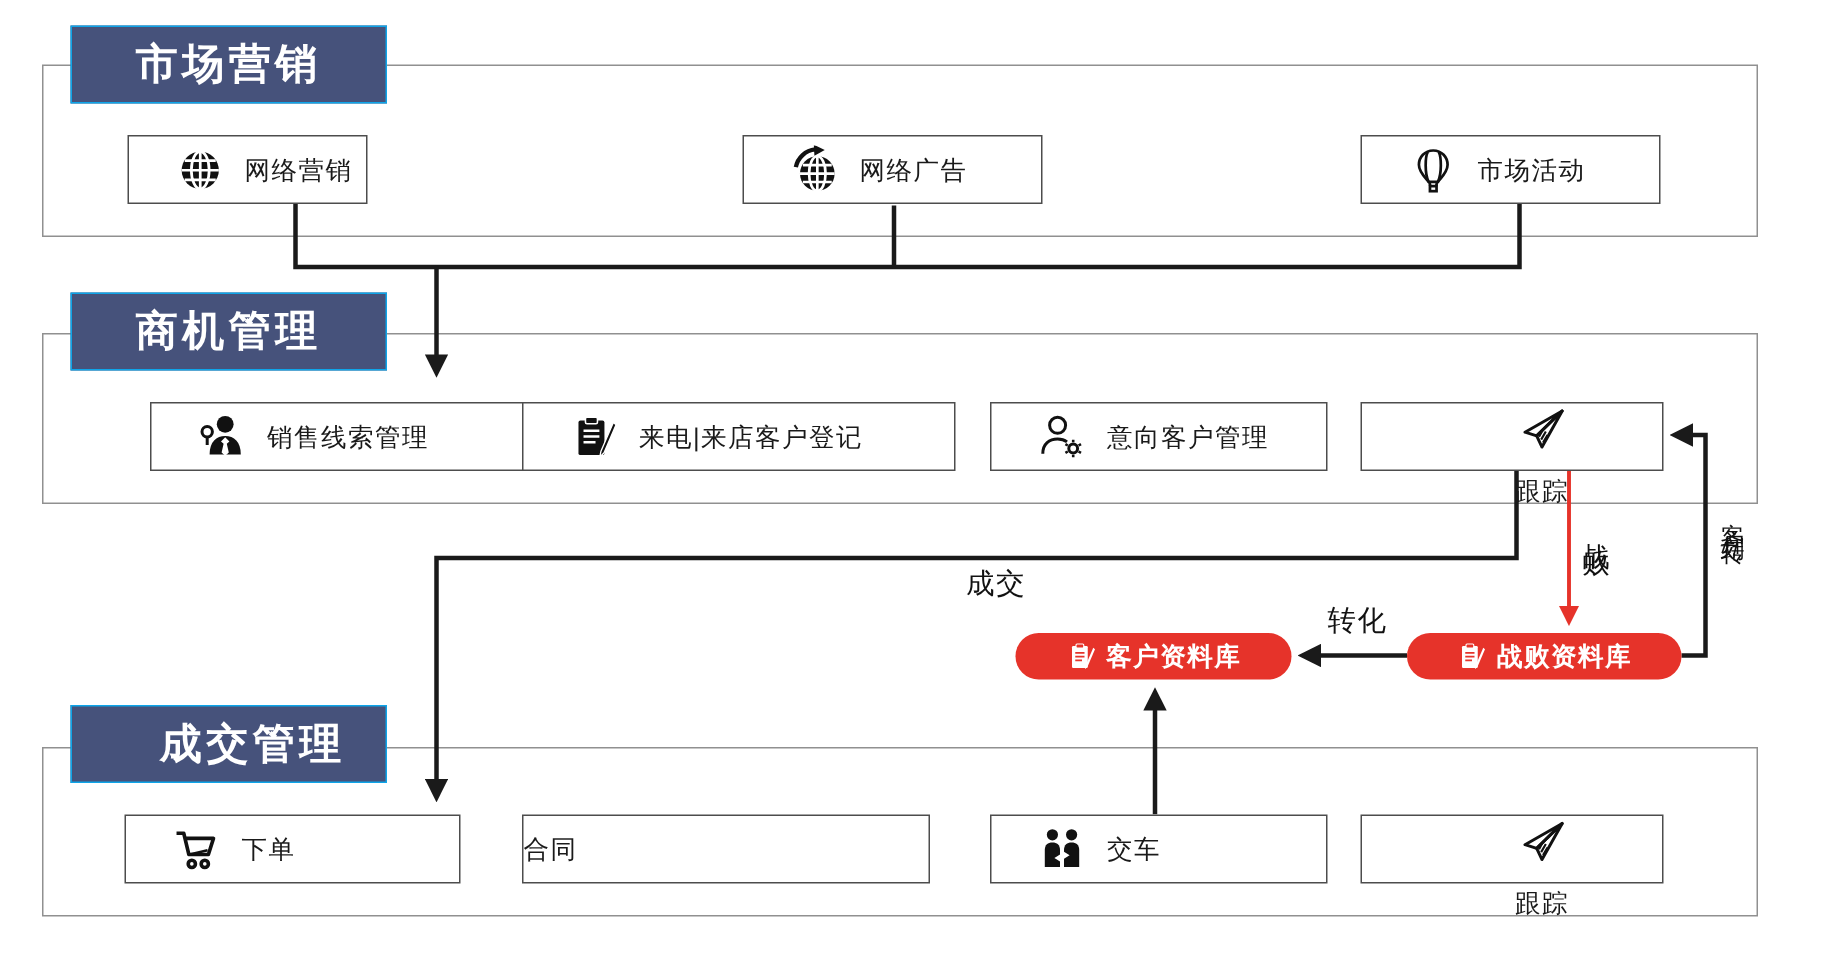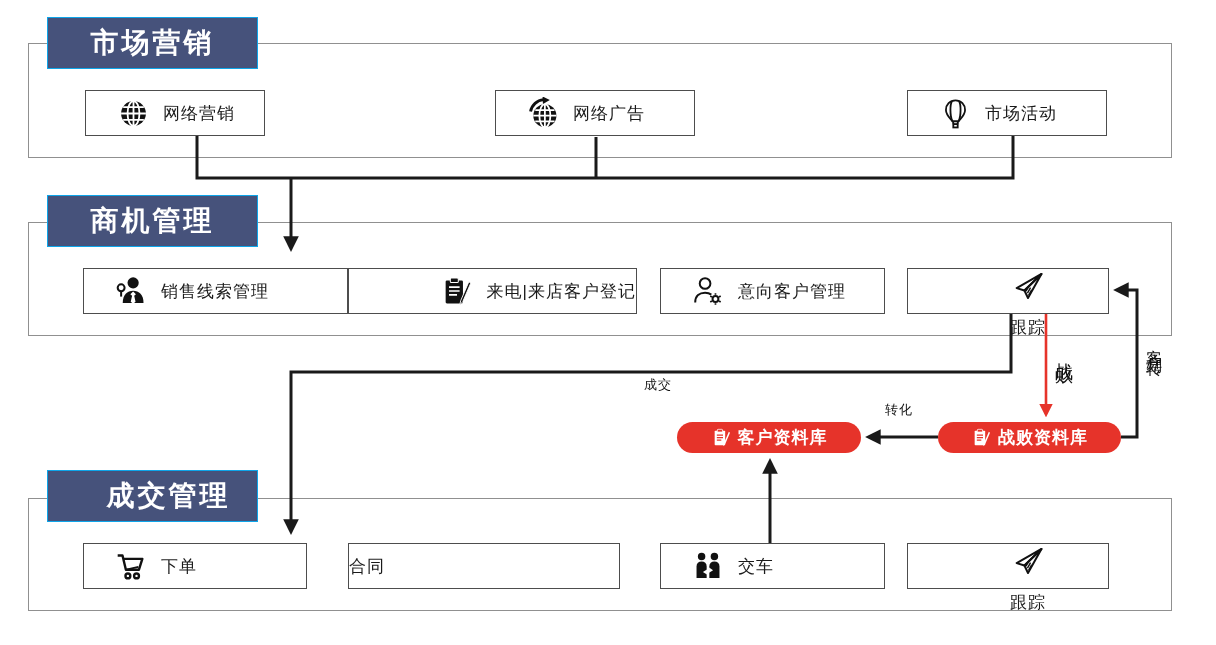--- a/index.html
+++ b/index.html
@@ -27,21 +27,21 @@
     font-size:17px;letter-spacing:1px;
   }
   .node.center{justify-content:flex-start;padding-left:0;}
   .node.pad40{padding-left:40px;flex-direction:column;}
   .ic{display:flex;align-items:center;justify-content:center;width:34px;flex:0 0 34px;}
   .pill{
     position:absolute;top:422px;height:31px;border-radius:16px;z-index:10;
     background:var(--red);color:#fff;font-size:17px;font-weight:bold;letter-spacing:1px;
     display:flex;align-items:center;justify-content:center;gap:7px;
   }
-  .lbl{position:absolute;z-index:15;font-size:13px;color:#111;letter-spacing:1px;}
+  .lbl{position:absolute;z-index:15;font-size:19px;color:#111;letter-spacing:1px;}
   .vlbl{writing-mode:vertical-rl;text-orientation:upright;letter-spacing:4px;}
 </style>
 </head>
 <body>
 
 <div class="stage">
 
   <div class="container" style="top:43px;height:115px;"></div>
   <div class="container" style="top:222px;height:114px;"></div>
   <div class="container" style="top:498px;height:113px;"></div>
@@ -67,21 +67,21 @@
   <div class="sec-header" style="top:17px;">
     <span>市场营销</span>
   </div>
   <div class="sec-header" style="top:195px;">
     <span>商机管理</span>
   </div>
   <div class="sec-header" style="top:470px;padding-left:32px;">
     <span>成交管理</span>
   </div>
 
-  <div class="node" style="left:85px;top:90px;width:180px;">
+  <div class="node" style="left:85px;top:90px;width:160px;">
     <span class="ic">
       <svg width="31" height="31" viewBox="0 0 24 24">
         <circle cx="12" cy="12" r="9.6" fill="#111"></circle>
         <g stroke="#fff" stroke-width="1.4" fill="none">
           <path d="M2.4,12 H21.6 M12,2.4 V21.6 M4,7 H20 M4,17 H20"></path>
           <ellipse cx="12" cy="12" rx="4.6" ry="9.6"></ellipse>
         </g>
       </svg>
     </span>
     <span>网络营销</span>
@@ -107,34 +107,34 @@
       <svg width="31" height="31" viewBox="0 0 24 24" fill="none" stroke="#111" stroke-width="1.4">
         <path d="M12,1.8 C7.6,1.8 4.6,5.2 4.6,9.2 C4.6,13 8,15.9 9.6,18 L14.4,18 C16,15.9 19.4,13 19.4,9.2 C19.4,5.2 16.4,1.8 12,1.8 Z"></path>
         <path d="M9.2,2.5 C7.8,5 7.5,13.6 9.6,18 M14.8,2.5 C16.2,5 16.5,13.6 14.4,18"></path>
         <path d="M10,18 L10.5,20.2 M14,18 L13.5,20.2"></path>
         <rect x="10.3" y="20.2" width="3.4" height="2.6"></rect>
       </svg>
     </span>
     <span>市场活动</span>
   </div>
 
-  <div class="node" style="left:83px;top:268px;width:265px;">
+  <div class="node" style="left:100px;top:268px;width:265px;">
     <span class="ic">
       <svg width="32" height="32" viewBox="0 0 24 24">
         <circle cx="13.6" cy="5.9" r="4.2" fill="#111"></circle>
         <path d="M5.8,21 C5.8,14.6 9.2,11.8 13.6,11.8 C18,11.8 21.4,14.6 21.4,21 Z" fill="#111"></path>
         <path d="M13.6,12.4 l2.1,2.1 -1.3,1.1 1,4.4 -1.8,1.6 -1.8,-1.6 1,-4.4 -1.3,-1.1 Z" fill="#fff"></path>
         <circle cx="4.6" cy="9.6" r="2.6" fill="#fff" stroke="#111" stroke-width="1.5"></circle>
         <path d="M4.6,12.2 V16.2" stroke="#111" stroke-width="1.5"></path>
       </svg>
     </span>
     <span>销售线索管理</span>
   </div>
 
-  <div class="node" style="left:348px;top:268px;width:289px;justify-content:flex-end;">
+  <div class="node" style="left:348px;top:268px;width:289px;">
     <span class="ic">
       <svg width="31" height="31" viewBox="0 0 24 24">
         <rect x="3.6" y="3.4" width="13.4" height="17.8" rx="1" fill="#111"></rect>
         <rect x="7.2" y="1.6" width="6.2" height="3.4" rx="0.8" fill="#111" stroke="#fff" stroke-width="0.8"></rect>
         <g stroke="#fff" stroke-width="1.3">
           <path d="M6.2,8.6 H14.4 M6.2,11.6 H14.4 M6.2,14.6 H12.4"></path>
         </g>
         <path d="M21.6,4.4 L15.2,19.2 L14.6,22.2 L16.8,20 L23,5.6 Z" fill="#111" stroke="#fff" stroke-width="0.7"></path>
       </svg>
     </span>

